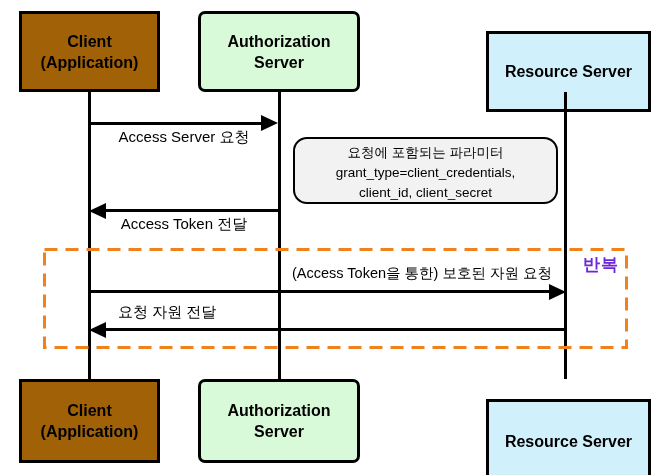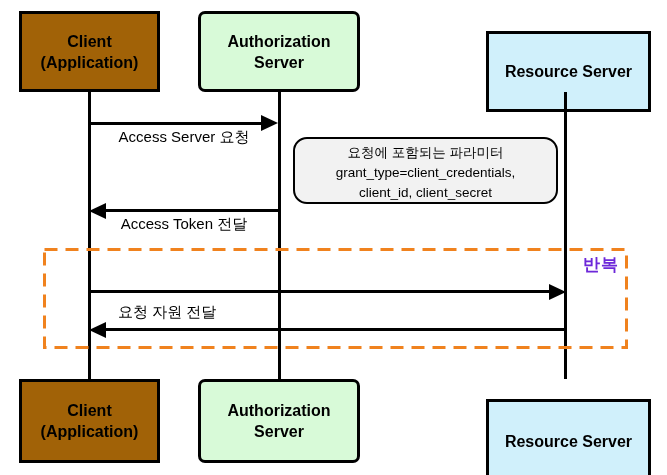--- a/index.html
+++ b/index.html
@@ -79,20 +79,21 @@
     <div>grant_type=client_credentials,</div>
     <div>client_id, client_secret</div>
   </div>
 
   <div class="msg-line" style="left:104px;top:209px;width:176px;"></div>
   <div class="head-left" style="left:89px;top:202.5px;"></div>
   <div class="msg-label centered" style="left:90px;top:215px;width:188px;">Access Token 전달</div>
 
   <div class="msg-line" style="left:90px;top:290px;width:461px;"></div>
   <div class="head-right" style="left:549px;top:283.5px;"></div>
+  <div class="msg-label centered" style="left:278px;top:264px;width:288px;font-size:14.5px;">(Access Token을 통한) 보호된 자원 요청</div>
 
   <div class="msg-line" style="left:104px;top:328px;width:462px;"></div>
   <div class="head-left" style="left:89px;top:321.5px;"></div>
   <div class="msg-label" style="left:118px;top:303px;">요청 자원 전달</div>
 
   <div class="actor-box bg-client" style="left:19px;top:379px;width:141px;height:84px;">
     <span>Client</span>
     <span>(Application)</span>
   </div>
   <div class="actor-box bg-auth" style="left:198px;top:379px;width:162px;height:84px;">

